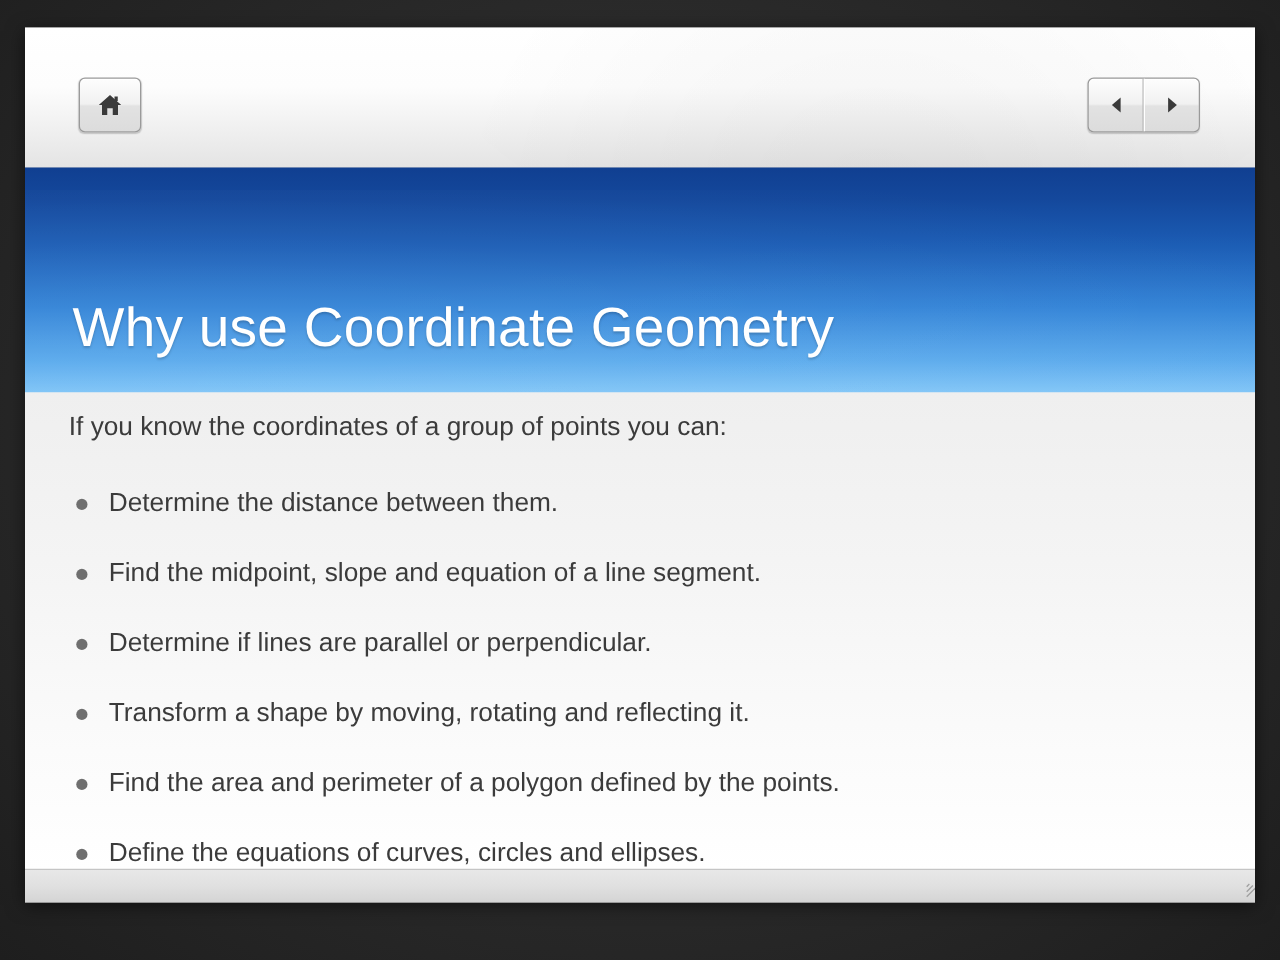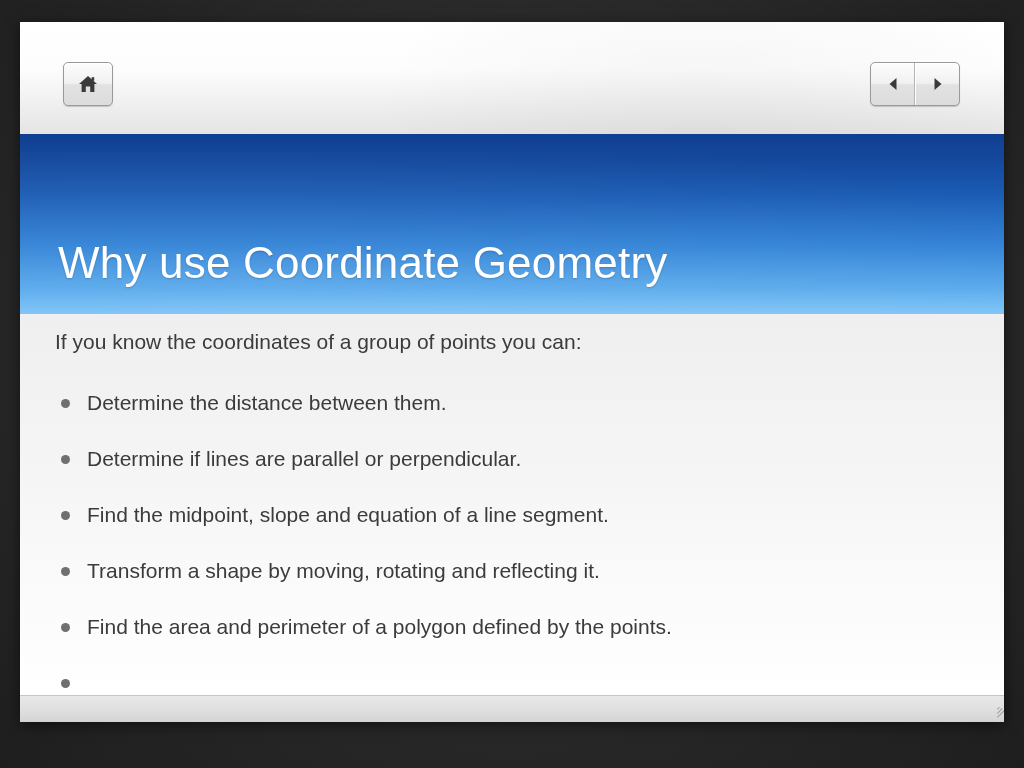--- a/index.html
+++ b/index.html
@@ -260,36 +260,37 @@
     <div id="slide-body">
       <div id="intro-line">If you know the coordinates of a group of points you can:</div>
 
       <ul id="bullet-list">
         <li>
           <span class="dot"></span>
           <span>Determine the distance between them.</span>
         </li>
         <li>
           <span class="dot"></span>
+          <span>Find the midpoint, slope and equation of a line segment.</span>
+        </li>
+        <li>
+          <span class="dot"></span>
           <span>Determine if lines are parallel or perpendicular.</span>
         </li>
         <li>
           <span class="dot"></span>
-          <span>Find the midpoint, slope and equation of a line segment.</span>
-        </li>
-        <li>
-          <span class="dot"></span>
           <span>Transform a shape by moving, rotating and reflecting it.</span>
         </li>
         <li>
           <span class="dot"></span>
           <span>Find the area and perimeter of a polygon defined by the points.</span>
         </li>
         <li>
           <span class="dot"></span>
+          <span>Define the equations of curves, circles and ellipses.</span>
         </li>
       </ul>
     </div>
 
     <div id="bottom-bar">
       <div id="resize-grip">
         <i style="left:13px; top:14px; width:11px;"></i>
         <i style="left:13px; top:10px; width:7px;"></i>
         <i style="left:13px; top:6px; width:3px;"></i>
       </div>

